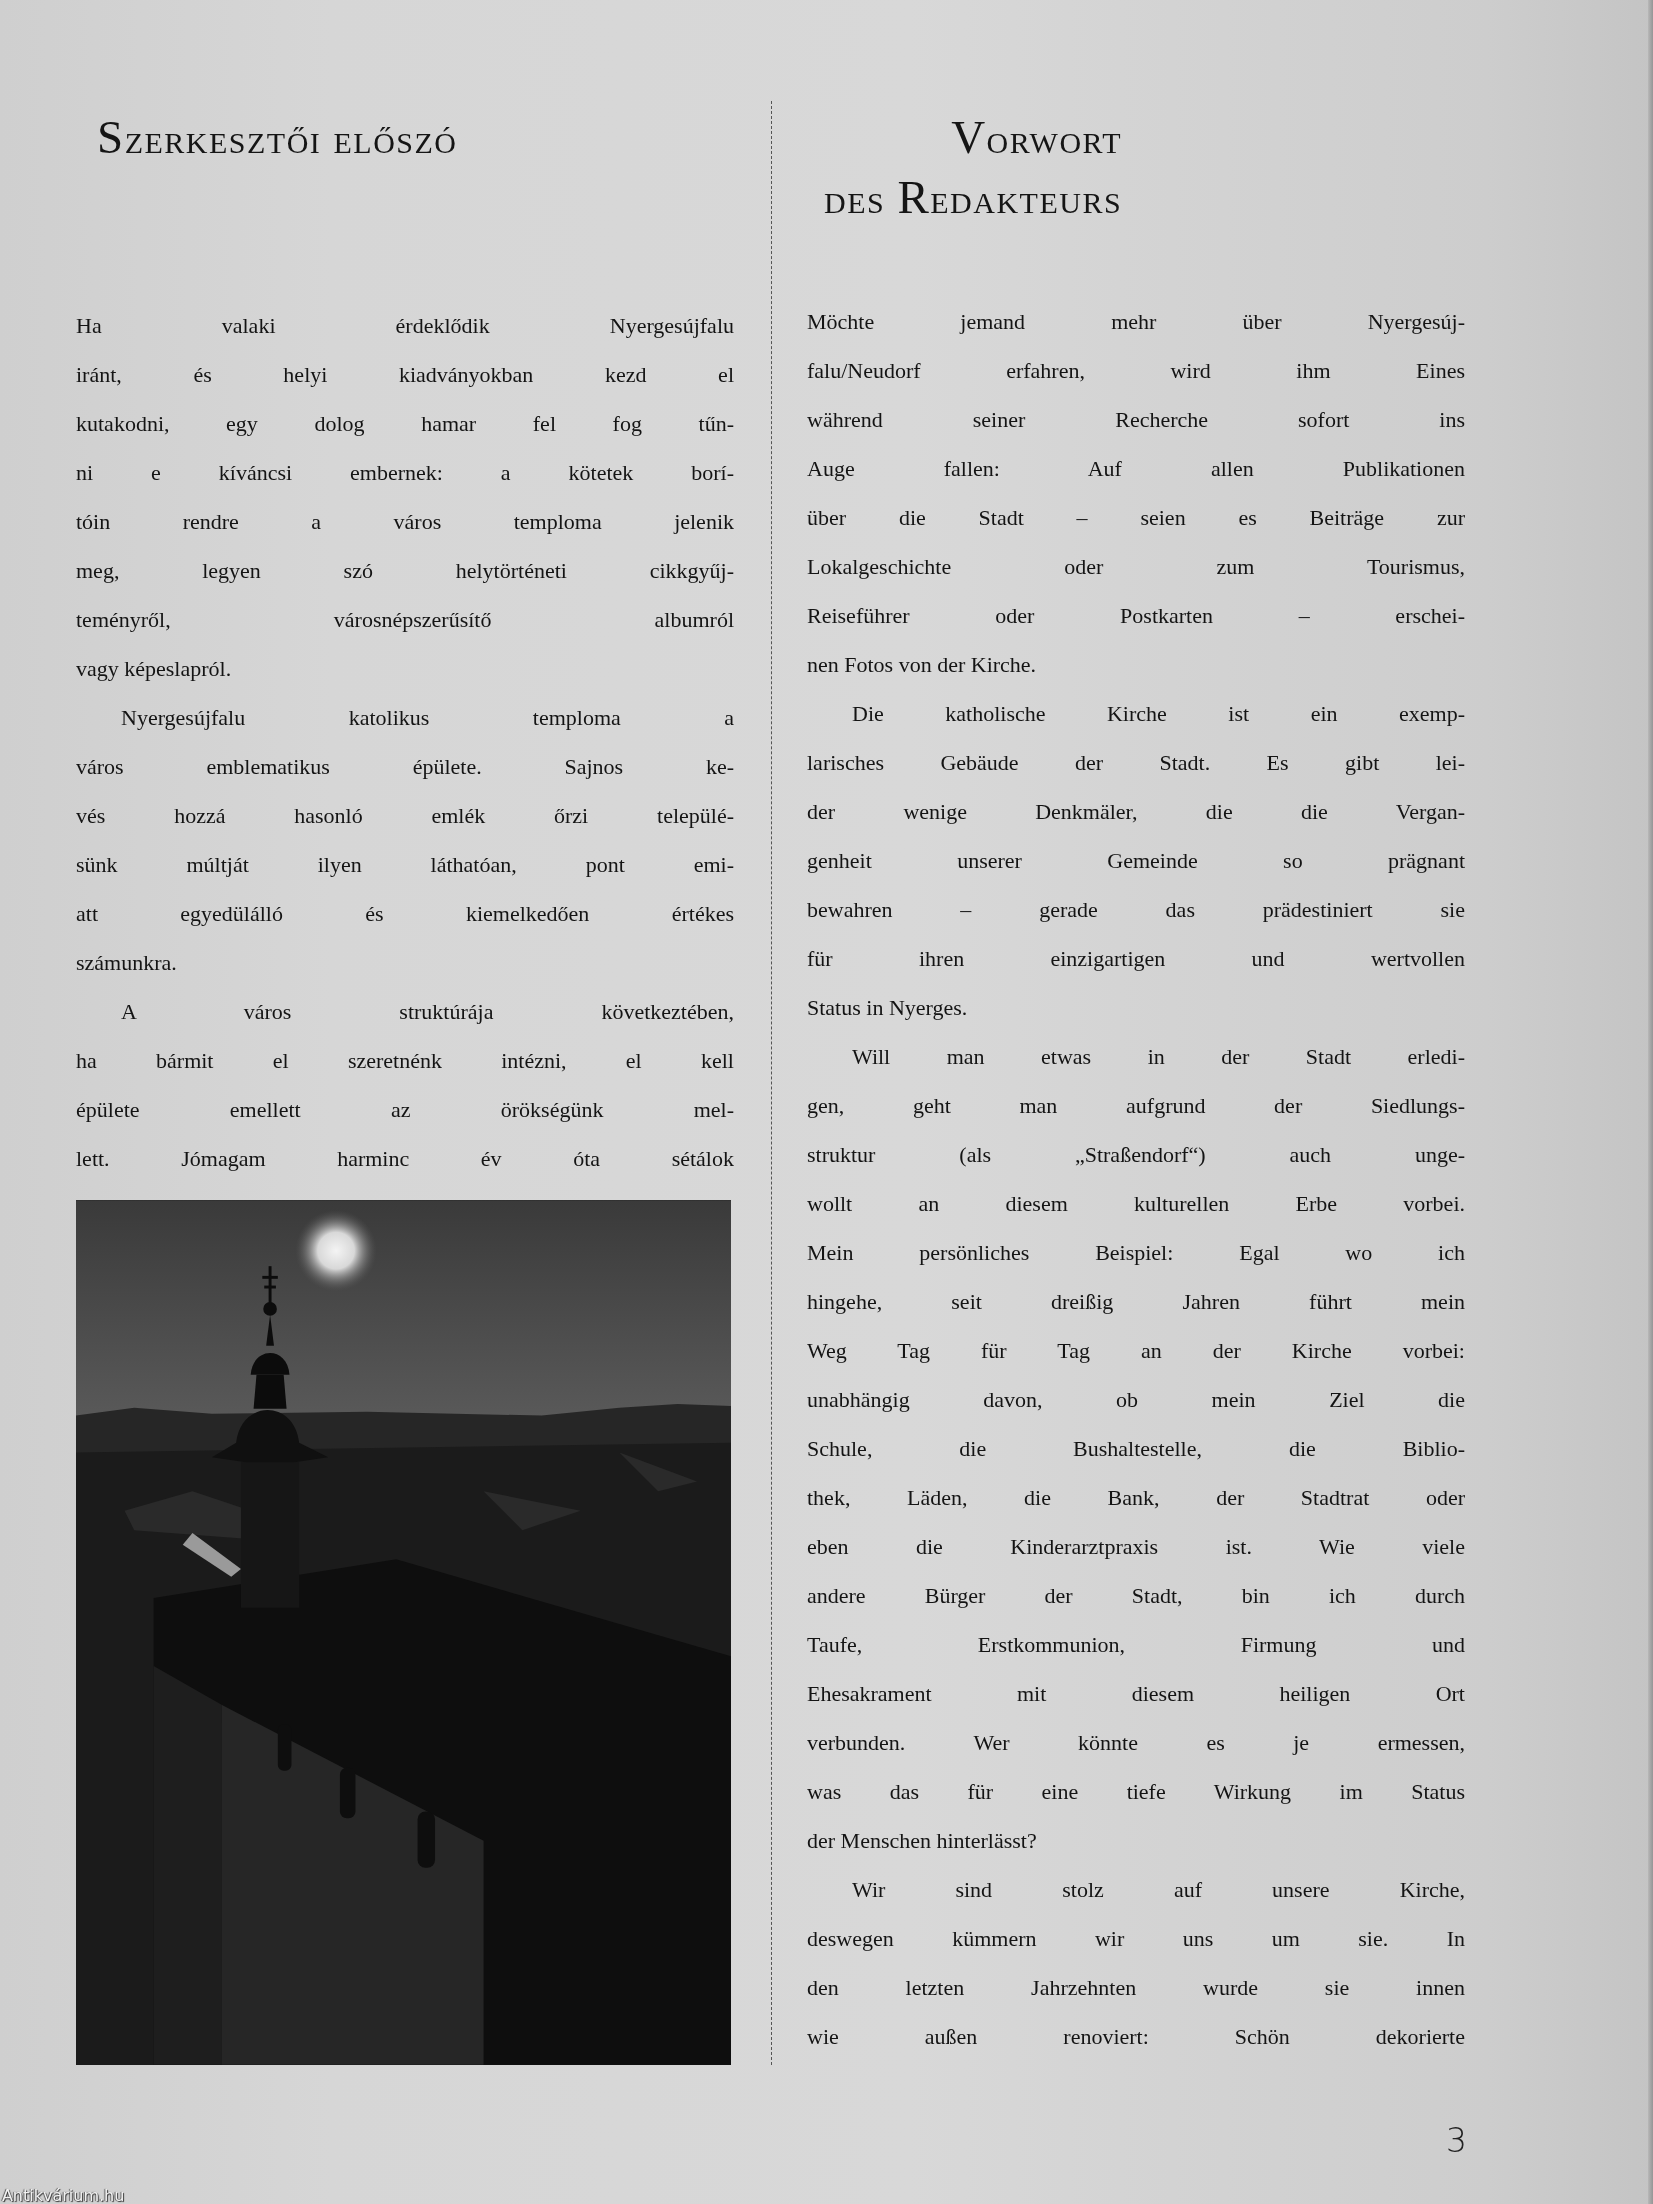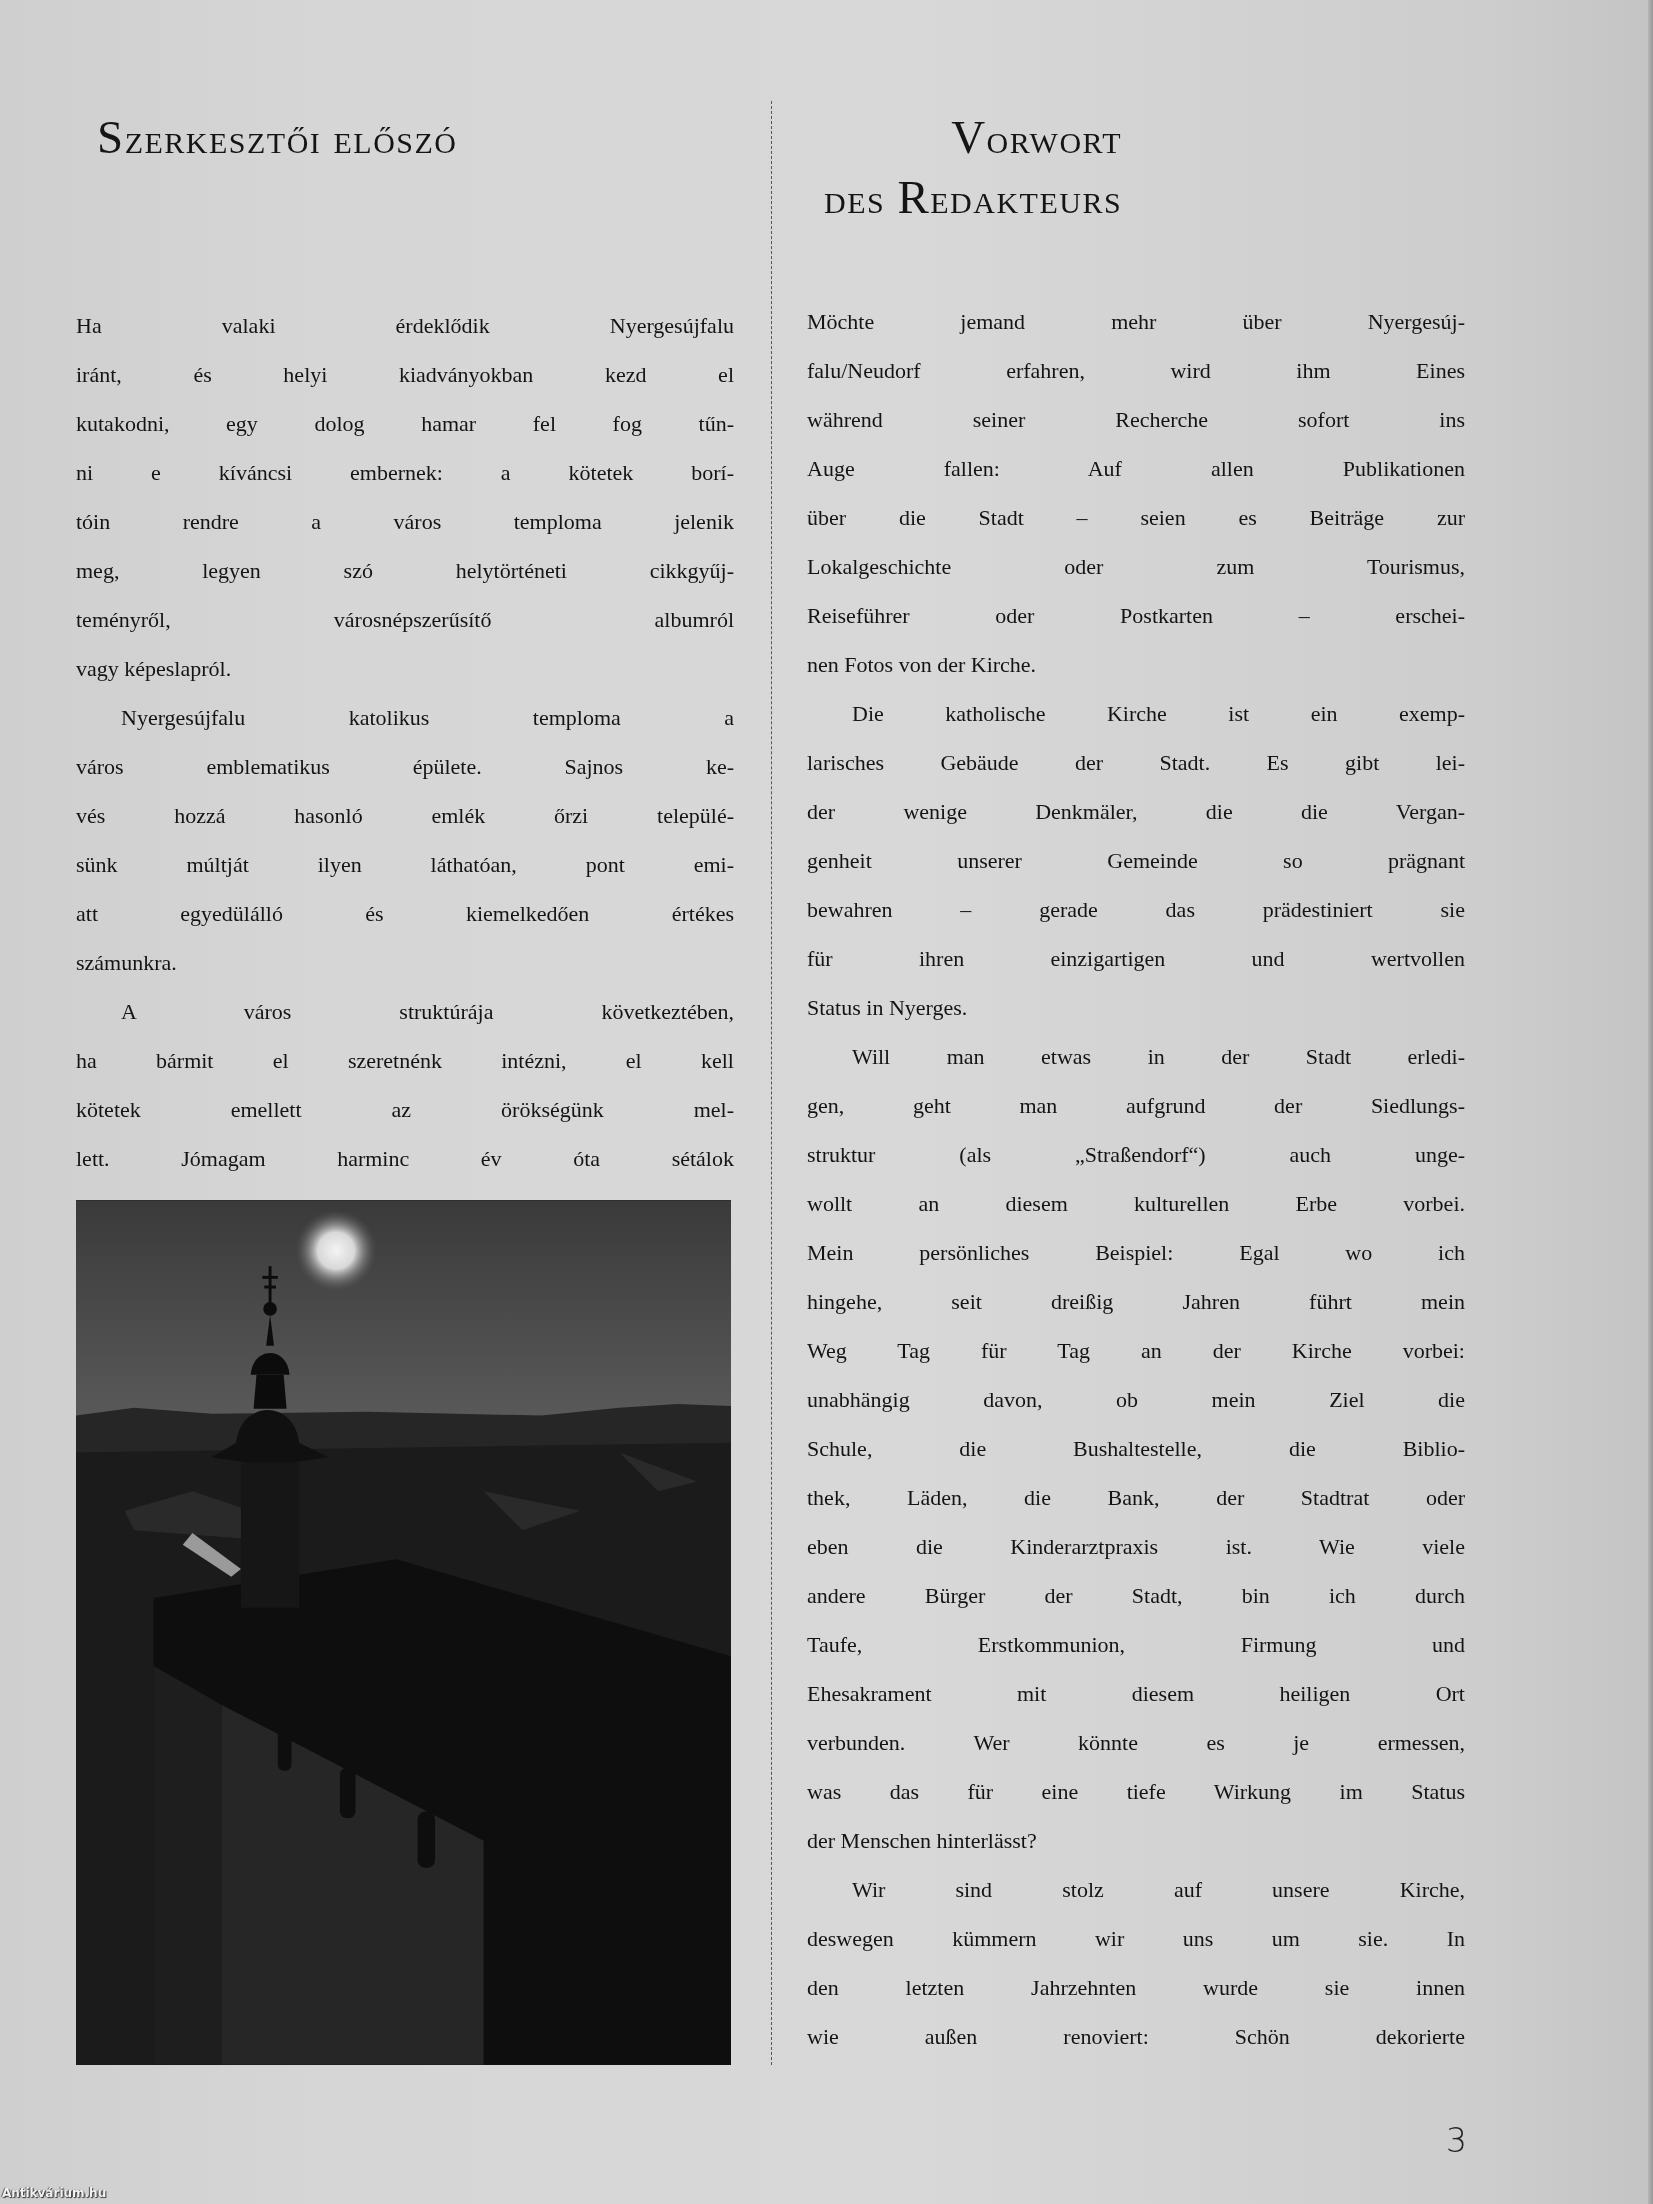--- a/index.html
+++ b/index.html
@@ -38,21 +38,21 @@
   .photo {
     position:absolute; left:76px; top:1200px; width:655px; height:865px;
     background:#0d0d0d; overflow:hidden;
   }
   .photo svg { display:block; }
   .page-number {
     position:absolute; left:1446px; top:2121px; font-size:33px;
     font-family:"DejaVu Sans", sans-serif; font-weight:300; color:#222;
   }
   .watermark {
-    position:absolute; left:1.9px; top:2186px; font-size:12px; font-weight:bold;
+    position:absolute; left:1.9px; top:2186px; font-size:16px; font-weight:normal;
     font-family:"DejaVu Sans", sans-serif; color:#f2f2f2;
     text-shadow:1px 1px 1px #333, -1px 0 1px #555;
     text-align:right;
   }
 </style>
 </head>
 <body>
 
 <div class="edge"></div>
 
@@ -72,21 +72,21 @@
     <span class="line">teményről, városnépszerűsítő albumról</span>
     <span class="line last">vagy képeslapról.</span>
     <span class="line indent">Nyergesújfalu katolikus temploma a</span>
     <span class="line">város emblematikus épülete. Sajnos ke-</span>
     <span class="line">vés hozzá hasonló emlék őrzi települé-</span>
     <span class="line">sünk múltját ilyen láthatóan, pont emi-</span>
     <span class="line">att egyedülálló és kiemelkedően értékes</span>
     <span class="line last">számunkra.</span>
     <span class="line indent">A város struktúrája következtében,</span>
     <span class="line">ha bármit el szeretnénk intézni, el kell</span>
-    <span class="line">kötetek emellett az örökségünk mel-</span>
+    <span class="line">épülete emellett az örökségünk mel-</span>
     <span class="line">lett. Jómagam harminc év óta sétálok</span>
   </div>
 
 <div class="photo">
   <svg width="655" height="865" viewBox="0 0 675 891">
     <defs>
       <linearGradient id="sky" x1="0" y1="0" x2="0" y2="1">
         <stop offset="0" stop-color="#3a3a3a"></stop>
         <stop offset="0.3" stop-color="#5f5f5f"></stop>
         <stop offset="0.5" stop-color="#6a6a6a"></stop>

